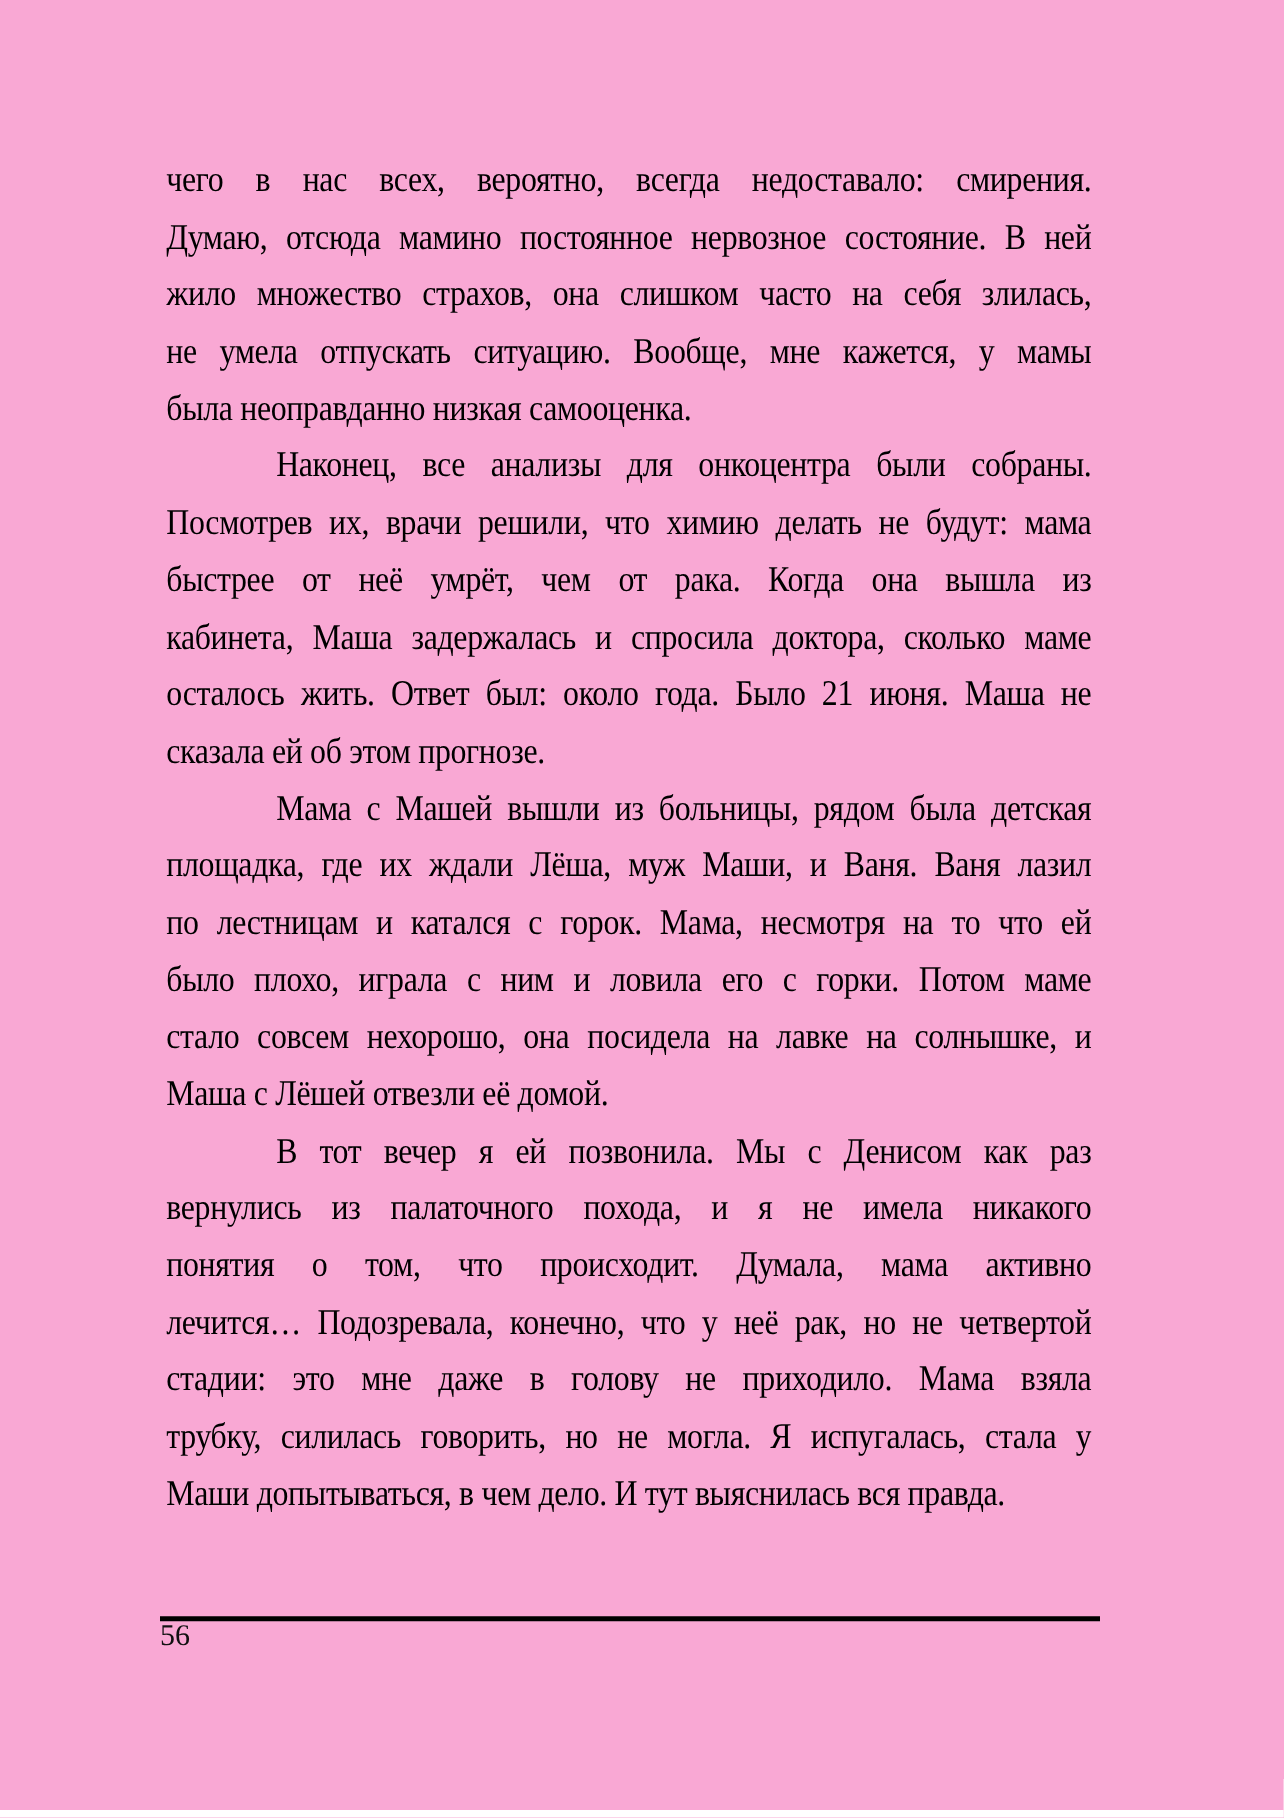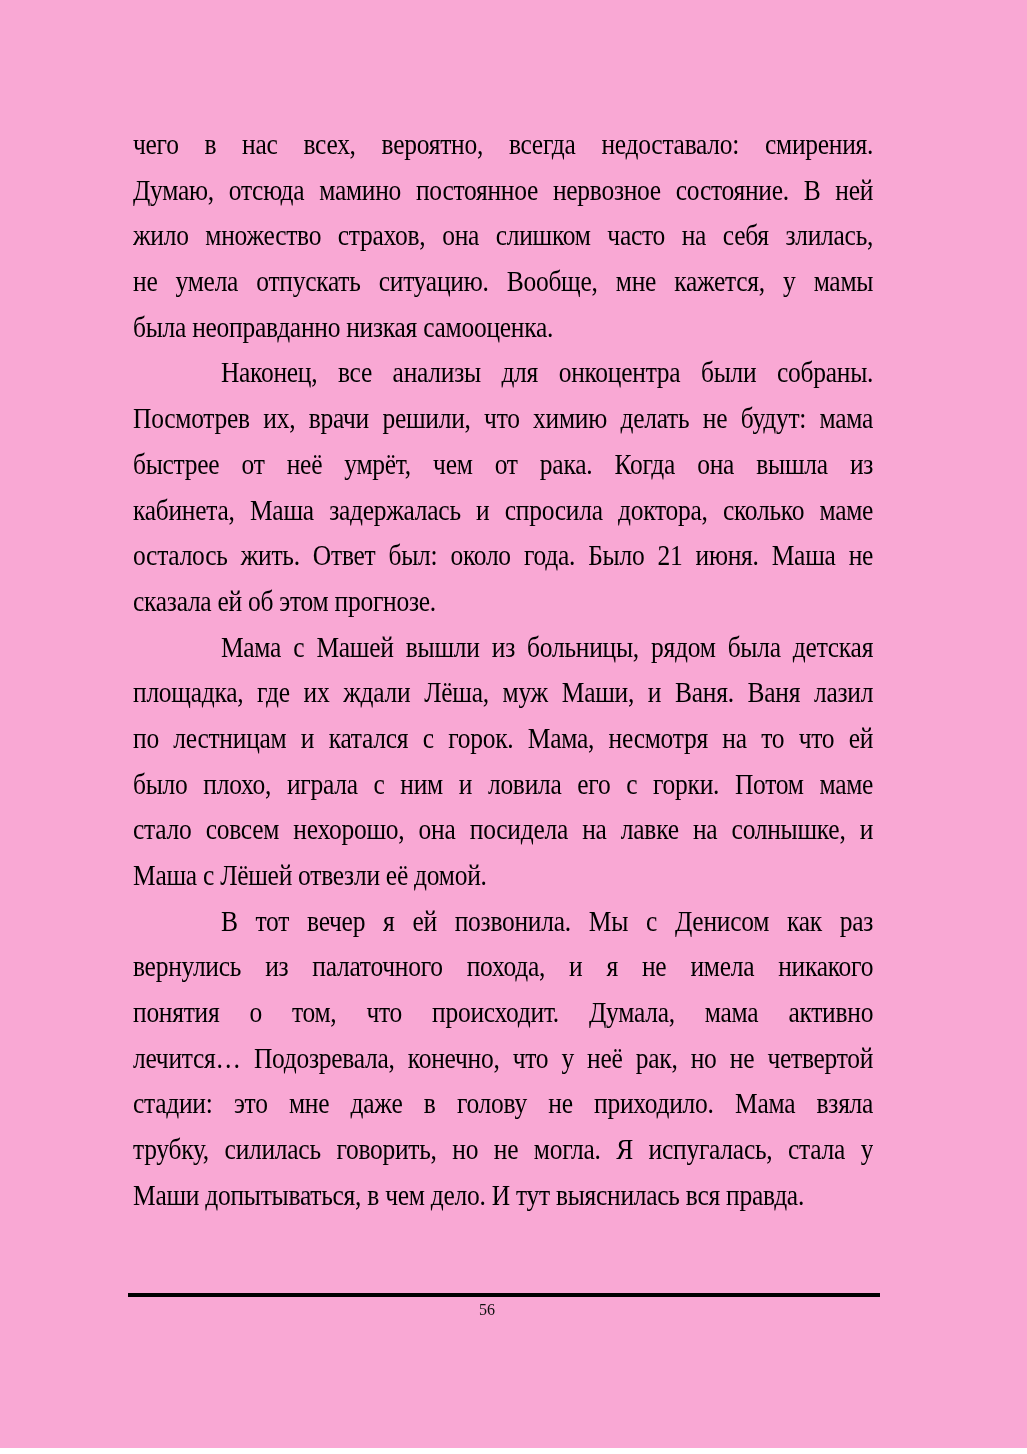--- a/index.html
+++ b/index.html
@@ -45,25 +45,24 @@
   .footer-rule {
     position: absolute;
     left: 128px;
     top: 1293px;
     width: 752px;
     height: 4px;
     background: #000000;
   }
   .page-number {
     position: absolute;
-    left: 111px;
+    left: 128px;
     top: 1296px;
     width: 752px;
-    text-align: center;
-    font-size: 16px;
+    font-size: 24px;
     line-height: 27px;
     color: #111111;
   }
 </style>
 </head>
 <body>
 
 <div class="page">
   <div class="textblock" id="textblock">
       <div class="line">чего в нас всех, вероятно, всегда недоставало: смирения.</div>

